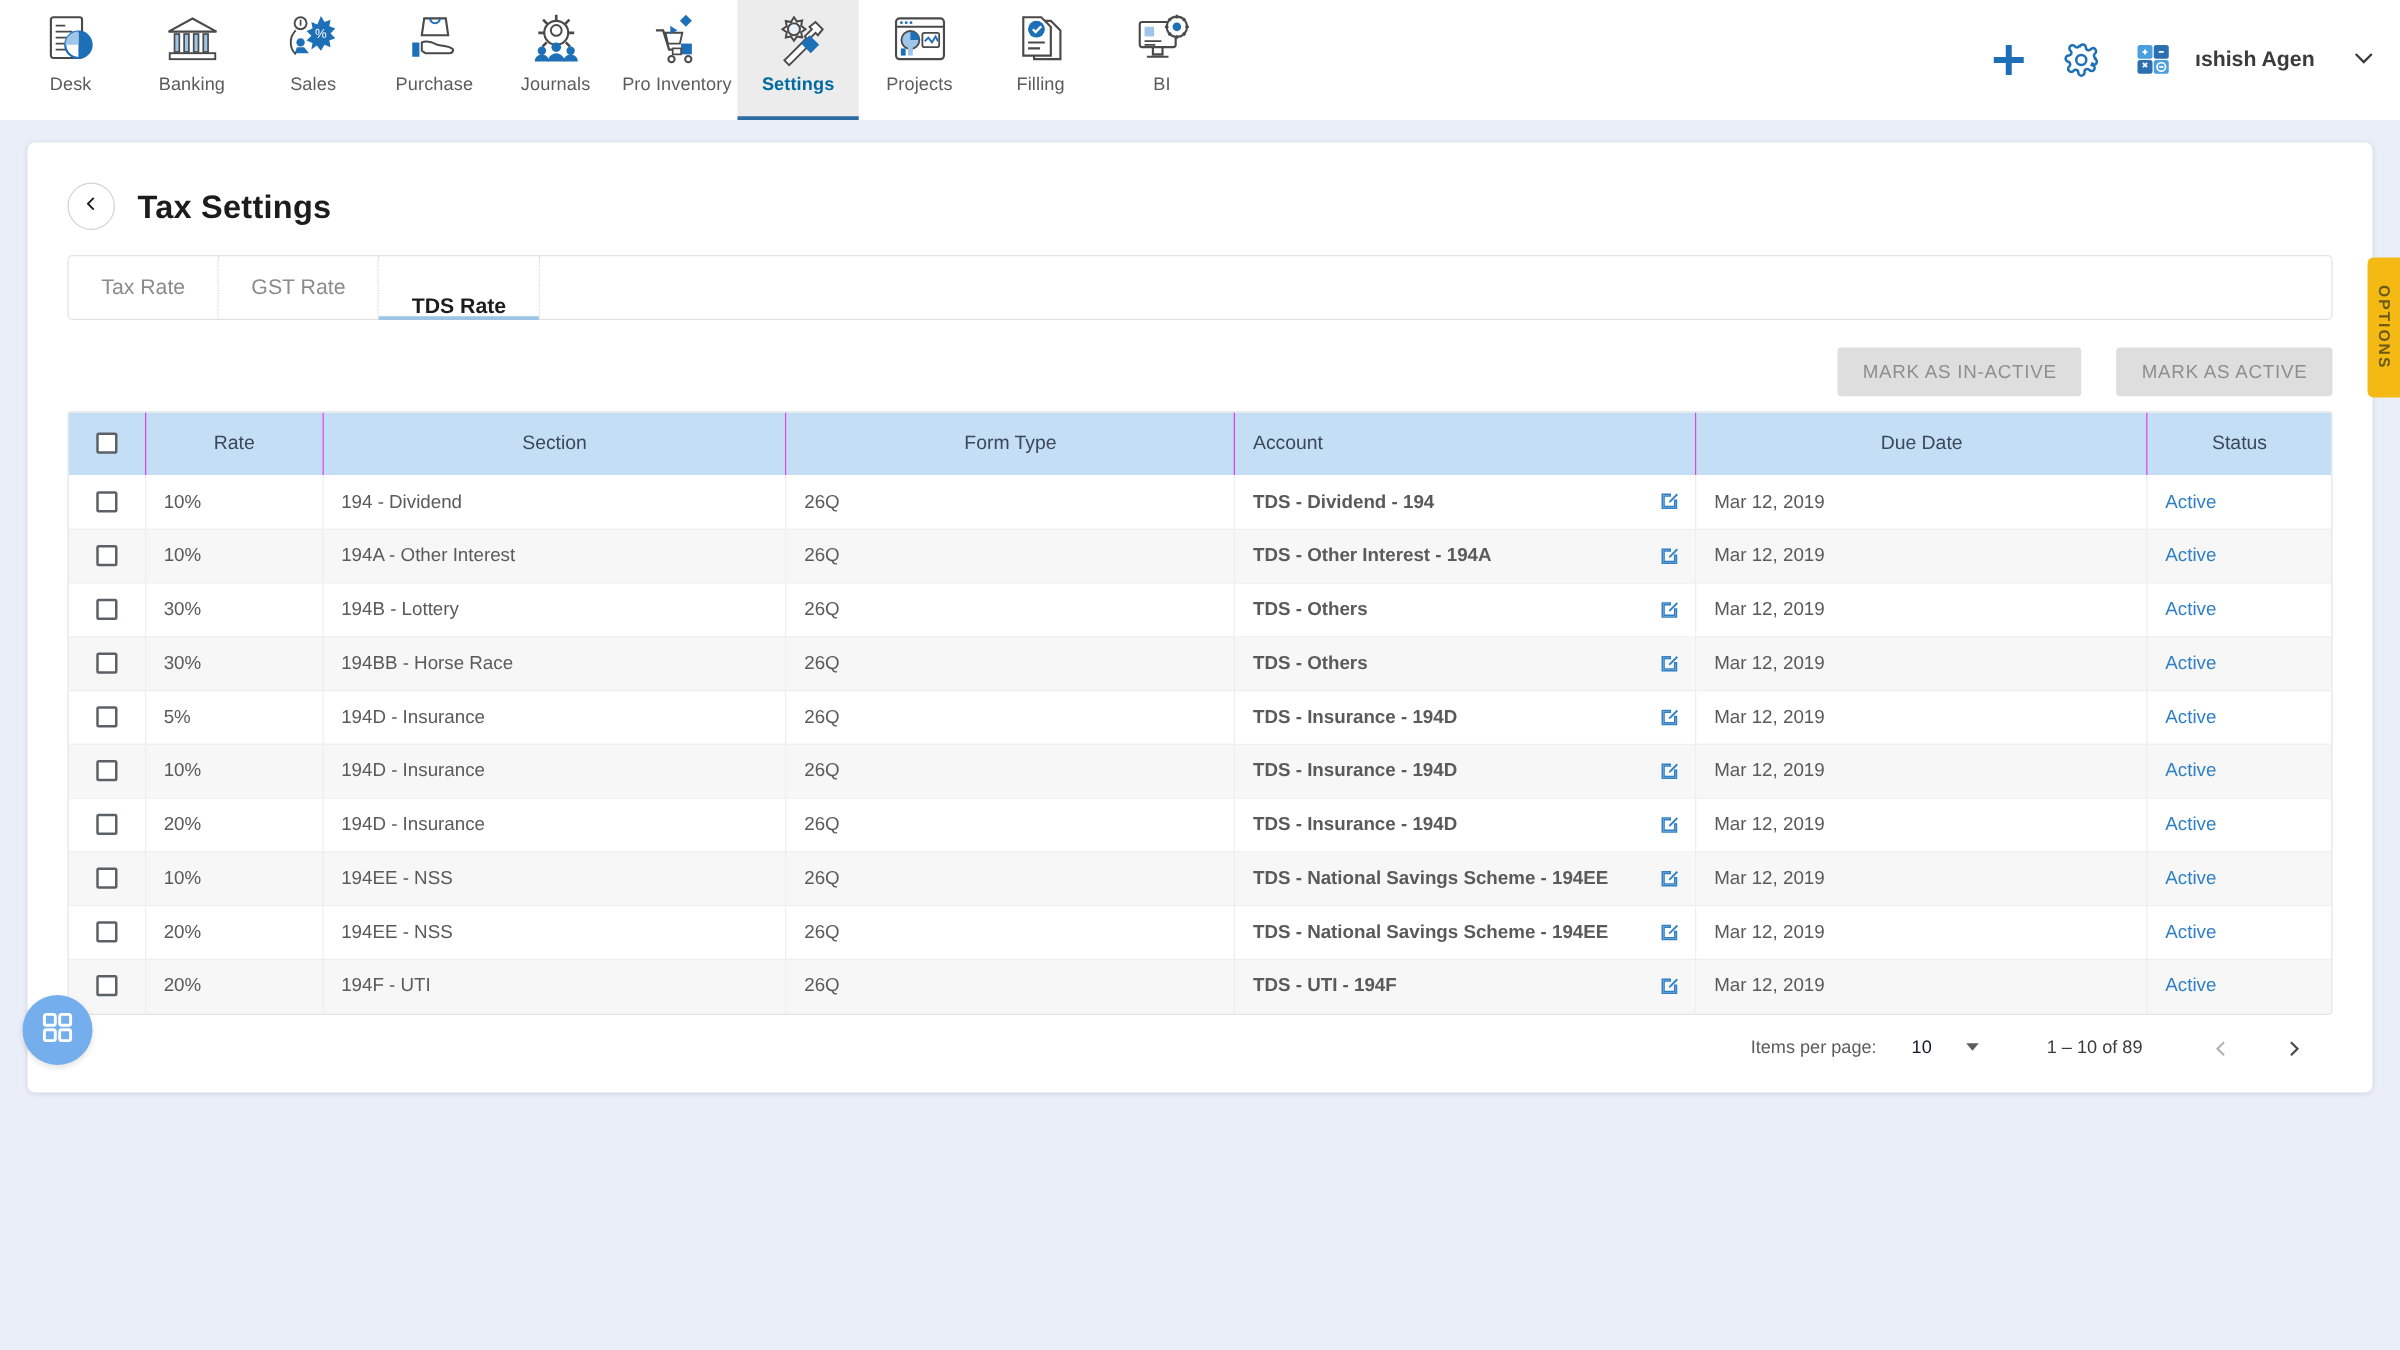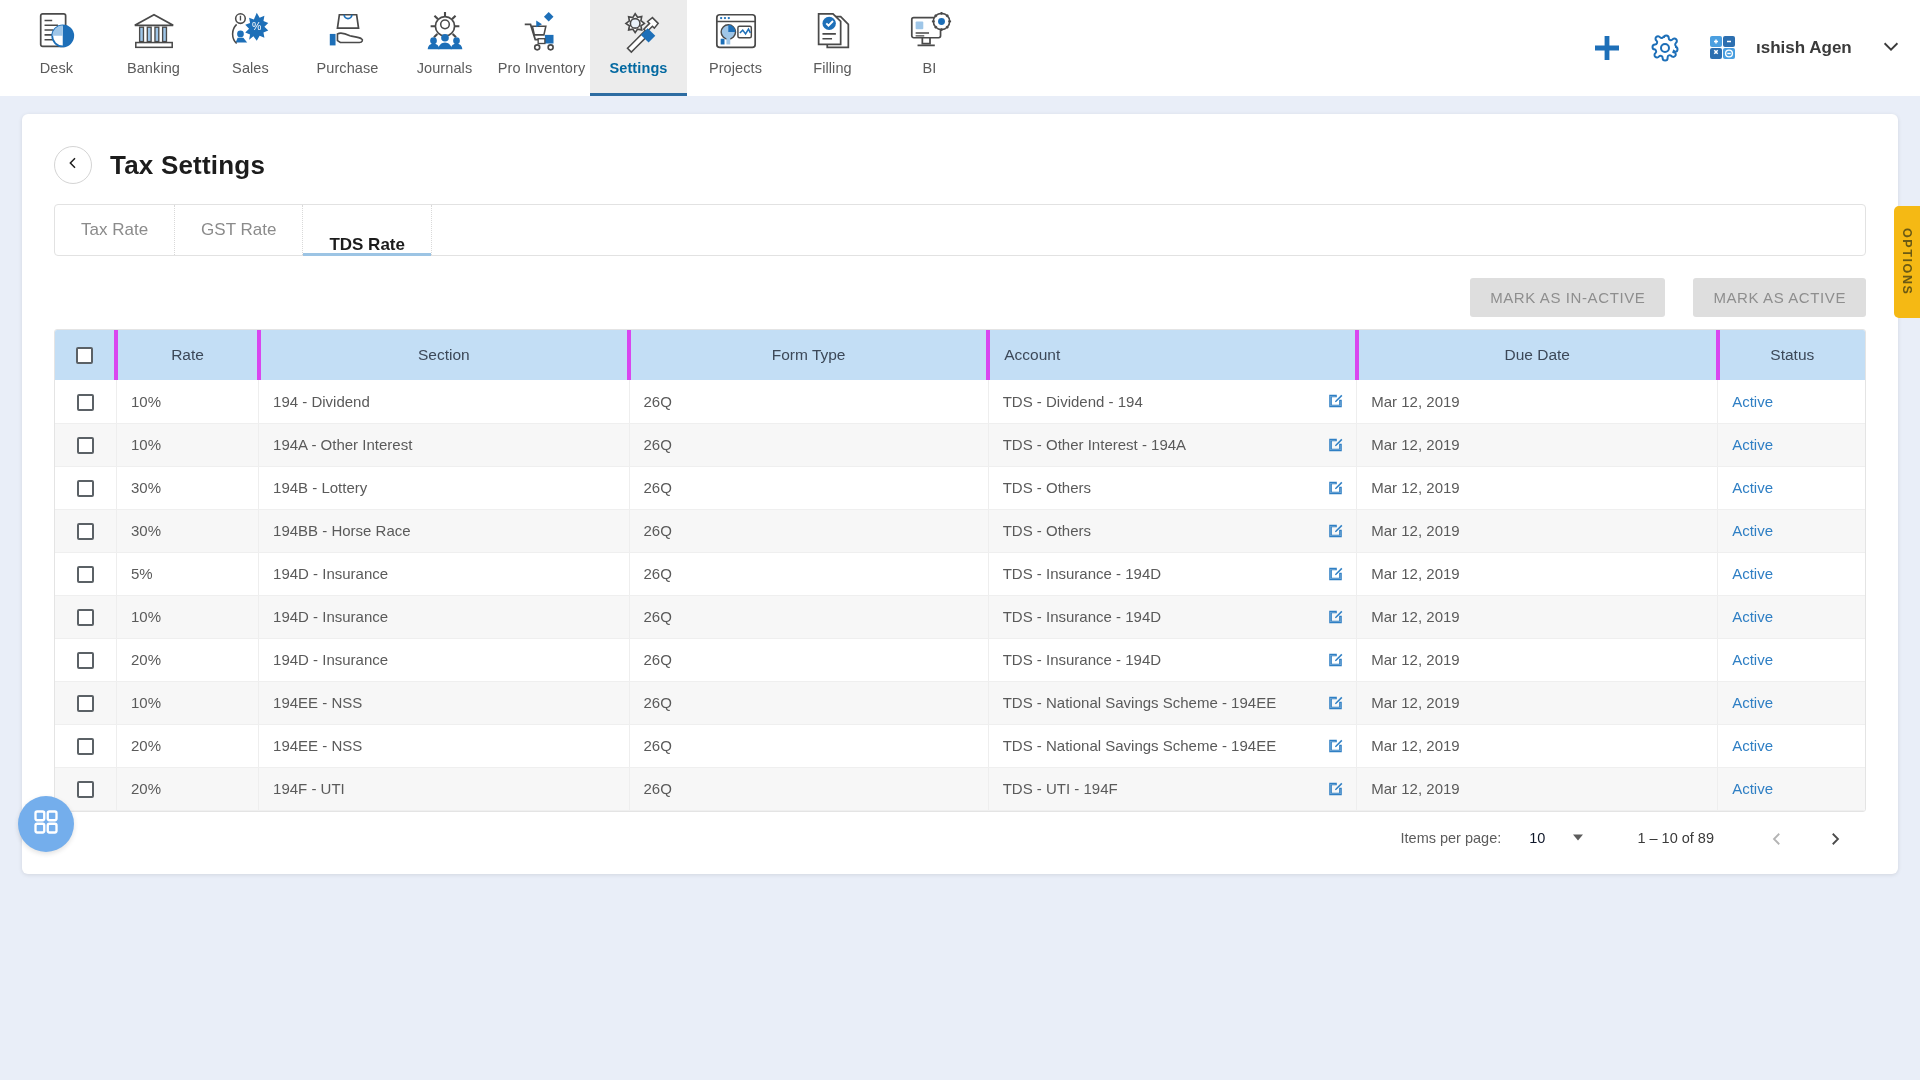--- a/index.html
+++ b/index.html
@@ -147,21 +147,21 @@
   .tbl-wrap { margin: 0 12px; border: 1px solid #e4e4e4; border-radius: 3px; overflow: hidden; }
   table { width: 100%; border-collapse: collapse; }
   thead th {
     background: #c3def5;
     color: #3c4858;
     font-size: 15.5px;
     font-weight: normal;
     height: 50px;
     padding: 0 14px;
     text-align: center;
-    border-right: 4px solid #d946ef;
+    border-right: 1px solid #d946ef;
   }
   thead th:last-child { border-right: none; }
   thead th.left { text-align: left; }
 
   .col-chk   { width: 62px; }
   .col-rate  { width: 145px; }
   .col-sect  { width: 378px; }
   .col-form  { width: 370px; }
   .col-acct  { width: 370px; }
   .col-due   { width: 370px; }
@@ -175,21 +175,21 @@
     border-right: 1px solid #eeeeee;
     border-bottom: 1px solid #efefef;
     white-space: nowrap;
   }
   tbody td:last-child { border-right: none; }
   tbody tr:nth-child(even) { background: #f7f7f7; }
   tbody tr:nth-child(odd)  { background: #ffffff; }
 
   td.cell-chk { text-align: center; }
   td.cell-status { color: #2f7fc4; }
-  td.cell-account { position: relative; padding-right: 42px; }
+  td.cell-account { position: relative; padding-right: 42px; font-weight: bold; }
 
   .chkbox {
     width: 17px; height: 17px;
     border: 2px solid #5b6166;
     border-radius: 2px;
     background: #fff;
     display: inline-block;
     vertical-align: middle;
     cursor: pointer;
   }

